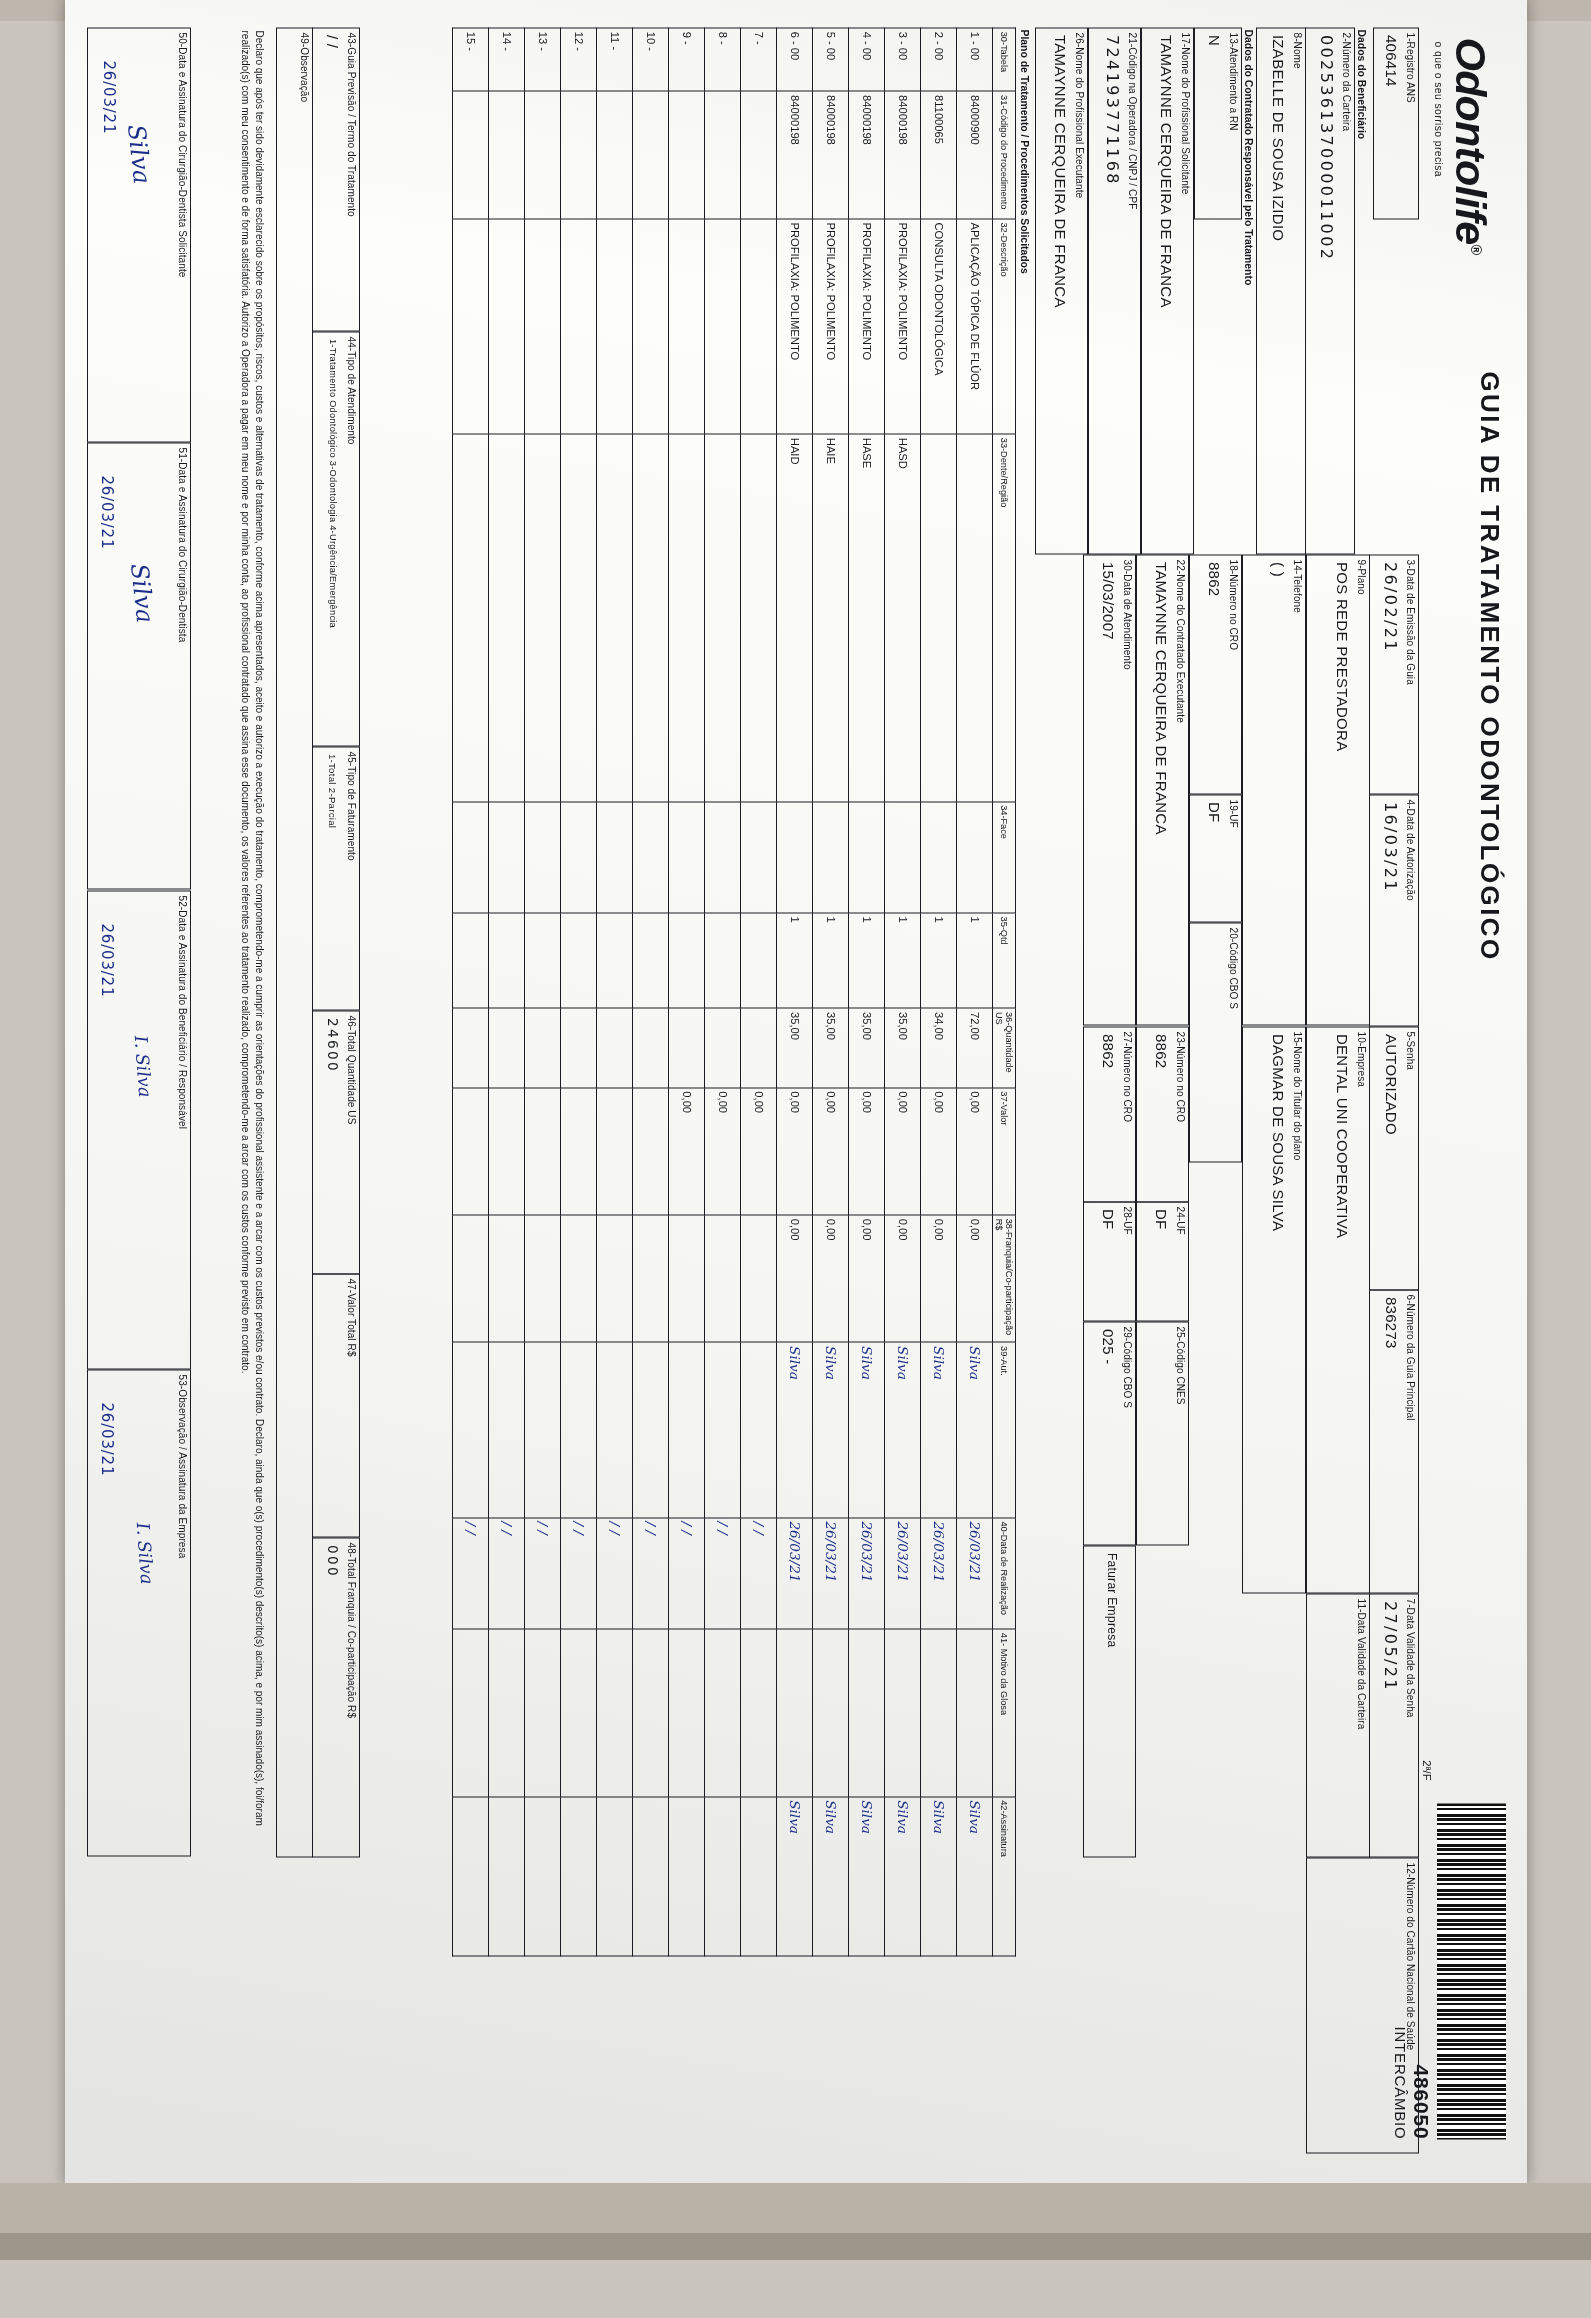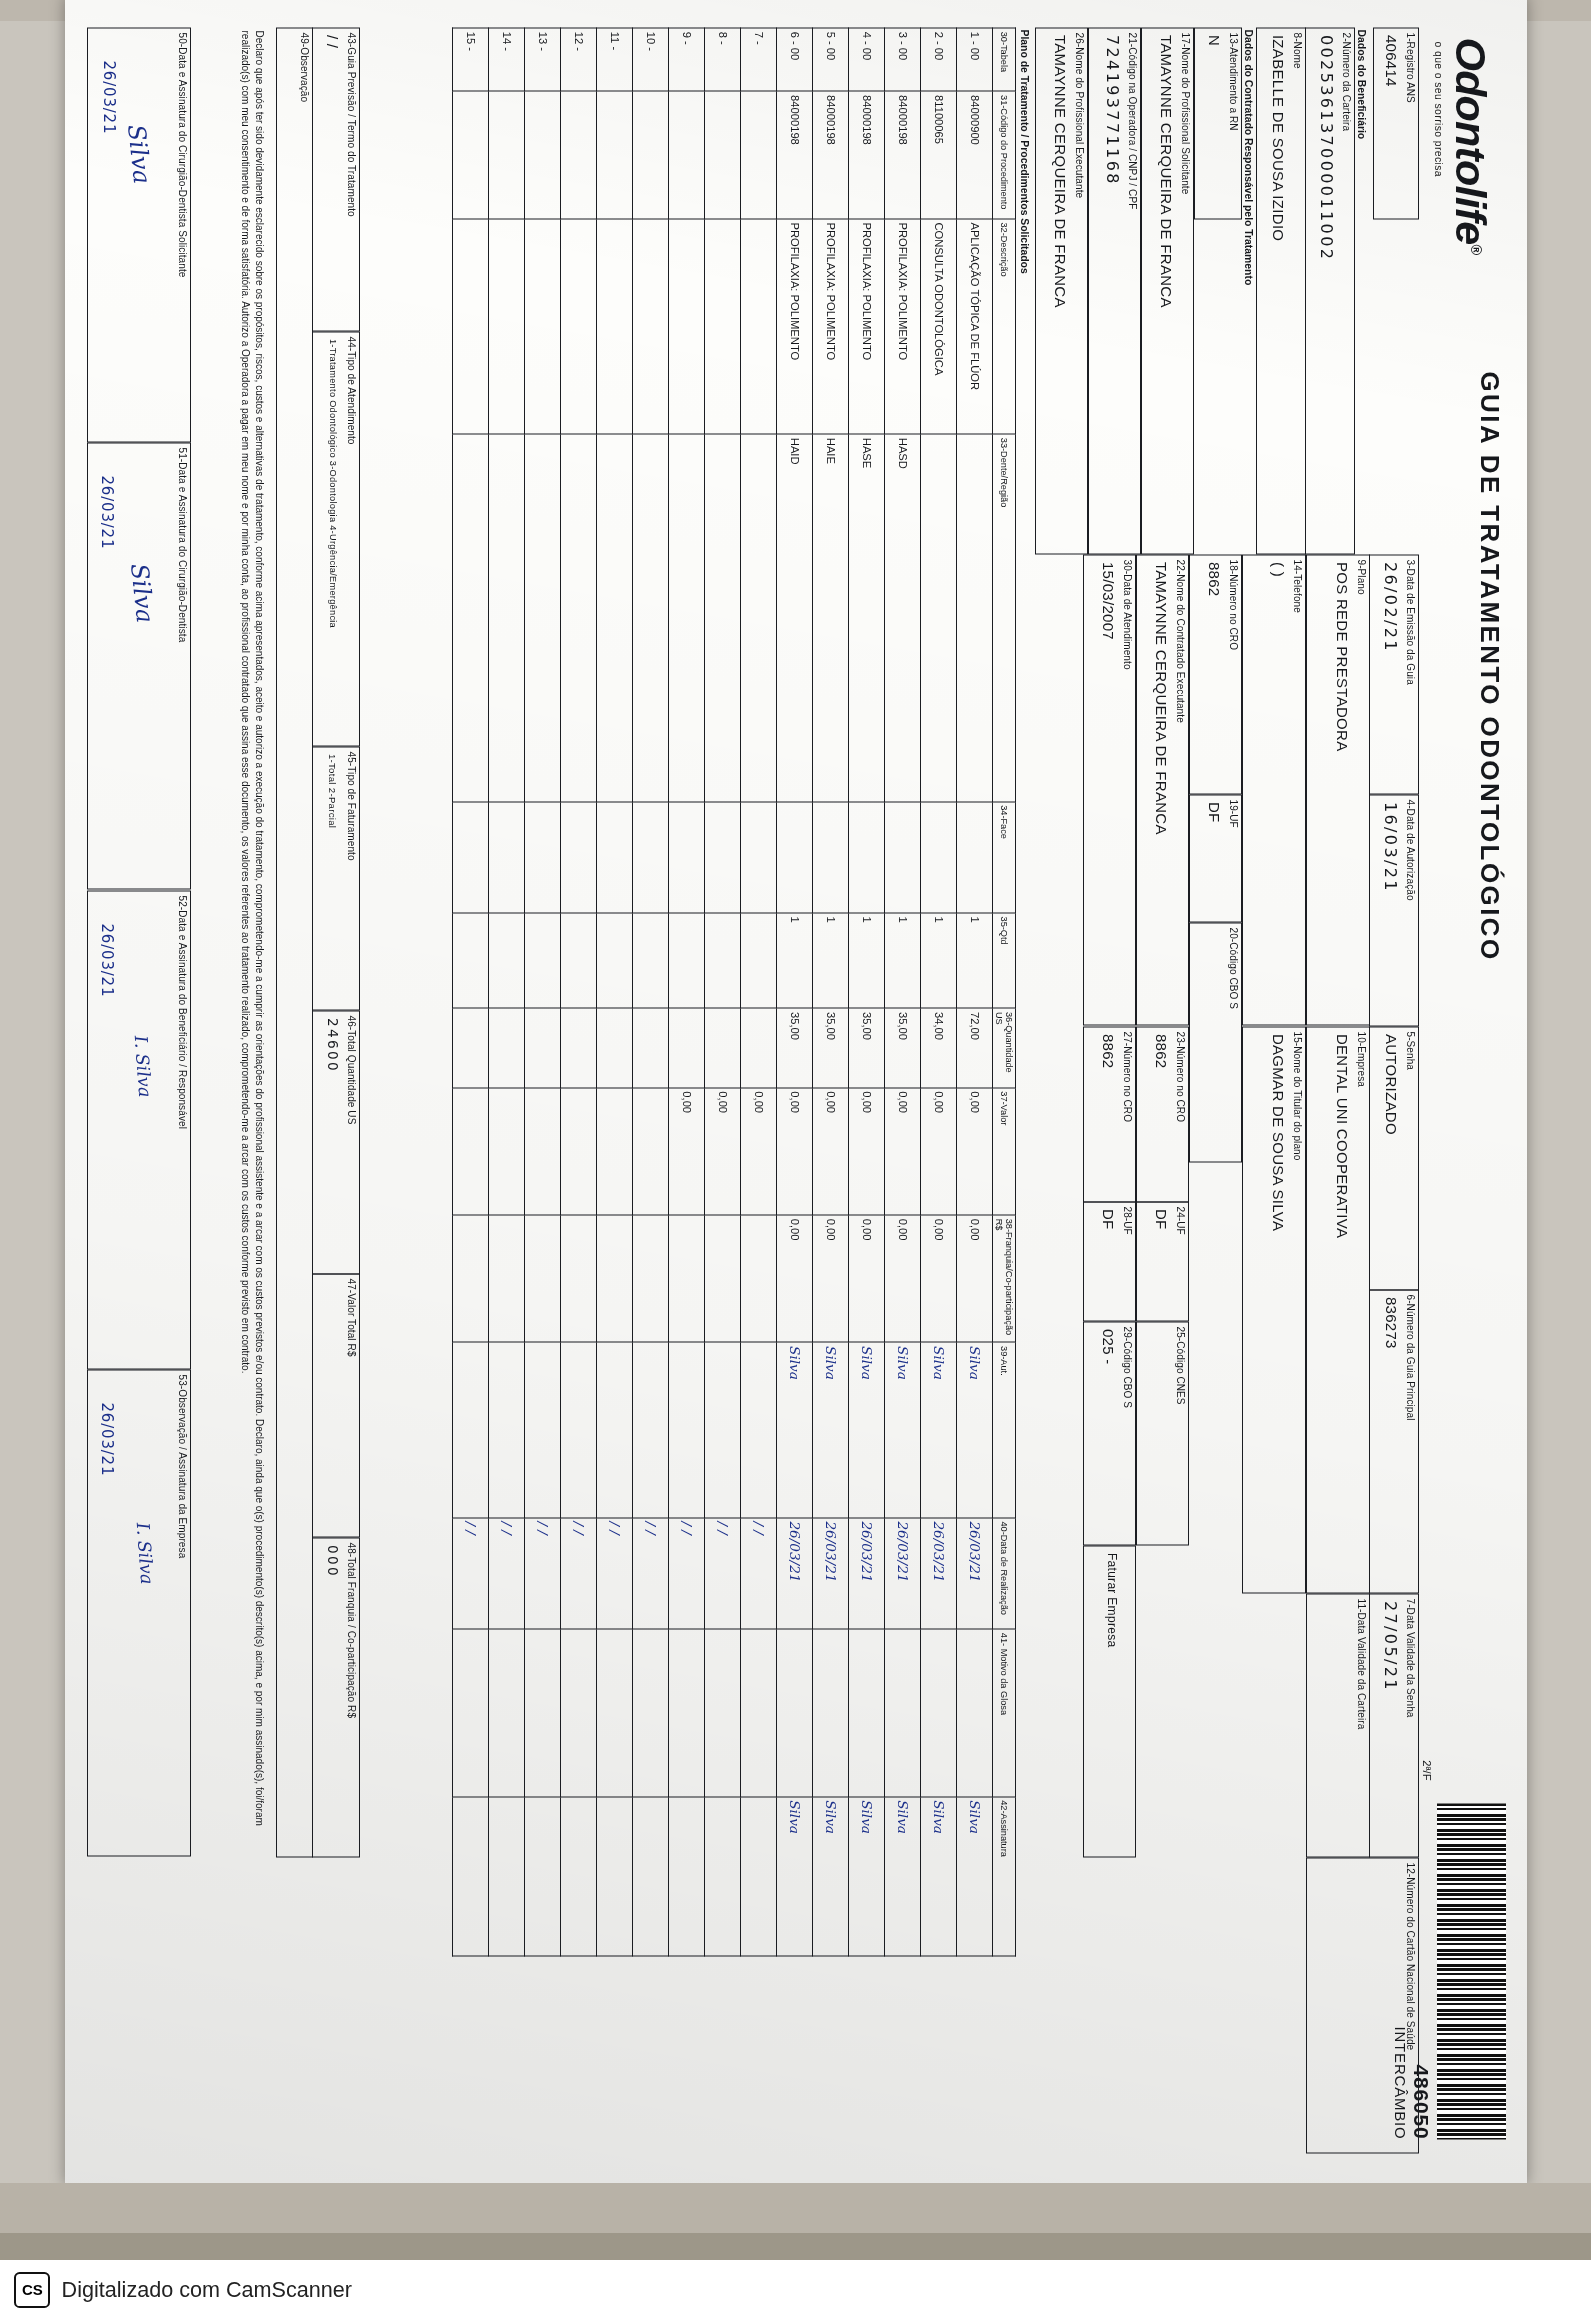--- a/index.html
+++ b/index.html
@@ -495,18 +495,14 @@
         <div class="sign s2" style="left:152px;top:35px;">I. Silva</div>
         <div class="val dt" style="left:32px;top:74px;">26/03/21</div>
       </div>
 
     </div>
   </div>
 
   <div class="tapeB"></div>
   <div class="tapeB2"></div>
 
-  <div class="cs-bar">
-    <div class="cs-ico">CS</div>
-    <div class="cs-txt">Digitalizado com CamScanner</div>
-  </div>
 </div>
 
 
 </body></html>

